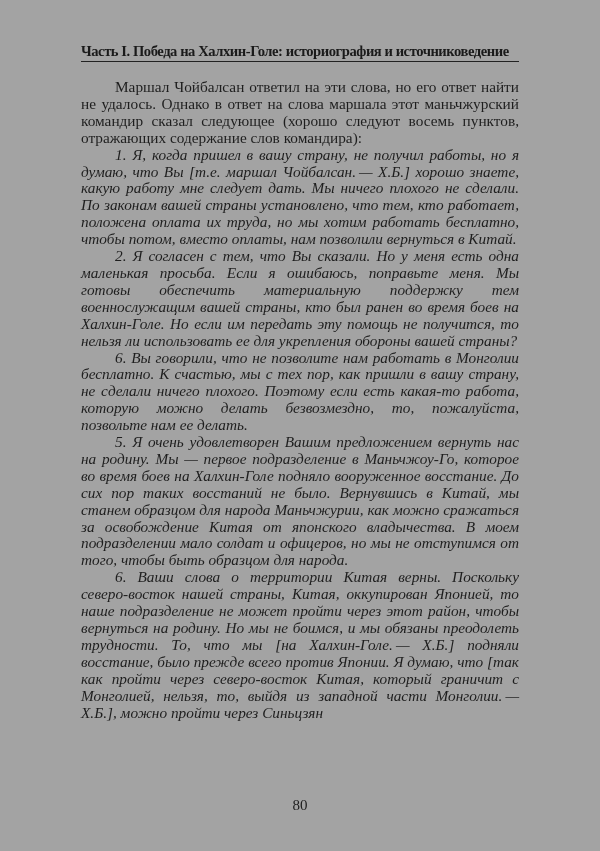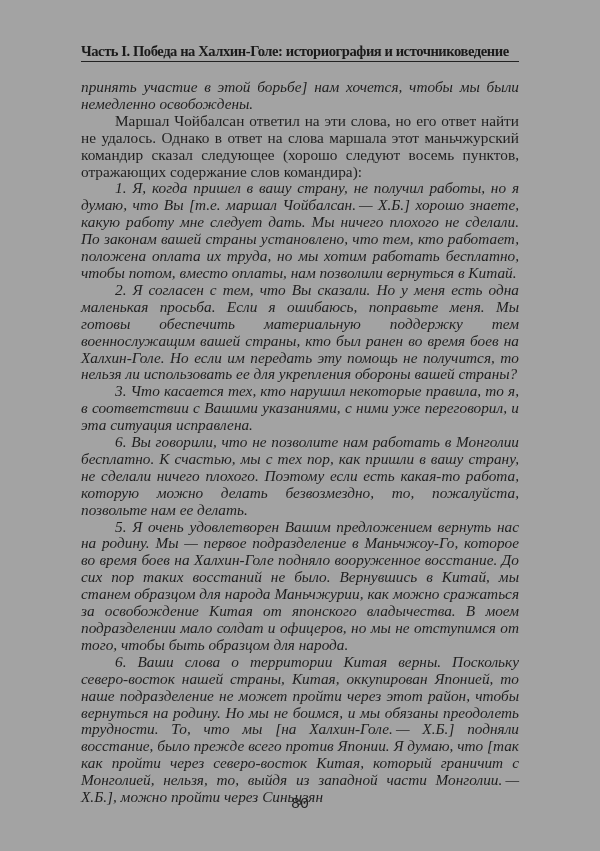--- a/index.html
+++ b/index.html
@@ -14,35 +14,33 @@
   .body-text {
     position: absolute; left: 81px; top: 79px; width: 438px;
     font-family: "Liberation Serif", serif; font-size: 15.3px; line-height: 16.9px;
     text-align: justify; hyphens: manual;
   }
   .body-text p { margin: 0; }
   .body-text p.indent { text-indent: 34px; }
   .it { font-style: italic; }
   .page-number {
     position: absolute; left: 0; width: 600px; top: 796px; text-align: center;
-    font-family: Liberation Mono, monospace; font-size: 15px; line-height: 18px;
+    font-family: Liberation Serif, serif; font-size: 15px; line-height: 18px;
   }
 </style>
 </head>
 <body>
 
 <div class="page">
   <div class="running-head">Часть I. Победа на Халхин-Голе: историография и источниковедение</div>
   <div class="rule"></div>
 
   <div class="body-text">
-    <p class="it">принять участие в этой борьбе] нам хочется, чтобы мы были немед­ленно освобождены.</p>
     <p class="indent">Маршал Чойбалсан ответил на эти слова, но его ответ найти не удалось. Однако в ответ на слова маршала этот маньчжурский командир сказал следующее (хорошо следуют восемь пунктов, отра­жающих содержание слов командира):</p>
     <p class="indent it">1. Я, когда пришел в вашу страну, не получил работы, но я думаю, что Вы [т.е. маршал Чойбалсан. — Х.Б.] хорошо зна­ете, какую работу мне следует дать. Мы ничего плохого не сделали. По законам вашей страны установлено, что тем, кто работает, положена оплата их труда, но мы хотим работать бесплатно, чтобы потом, вместо оплаты, нам позволили вернуться в Китай.</p>
     <p class="indent it">2. Я согласен с тем, что Вы сказали. Но у меня есть одна маленькая просьба. Если я ошибаюсь, поправьте меня. Мы готовы обеспечить материальную поддержку тем военнослужащим вашей страны, кто был ранен во время боев на Халхин-Голе. Но если им передать эту помощь не получится, то нельзя ли использовать ее для укрепления обороны вашей страны?</p>
-    <p class="indent it">3. Что касается тех, кто нарушил некоторые правила, то я, в соответствии с Вашими указаниями, с ними уже перегово­рил, и эта ситуация исправлена.</p>
     <p class="indent it">6. Вы говорили, что не позволите нам работать в Монголии бесплатно. К счастью, мы с тех пор, как пришли в вашу страну, не сделали ничего плохого. Поэтому если есть какая-то работа, которую можно делать безвозмездно, то, пожалуйста, позвольте нам ее делать.</p>
     <p class="indent it">5. Я очень удовлетворен Вашим предложением вернуть нас на родину. Мы — первое подразделение в Маньчжоу-Го, которое во время боев на Халхин-Голе подняло вооруженное восстание. До сих пор таких восстаний не было. Вернувшись в Китай, мы станем образцом для народа Маньчжурии, как можно сражаться за осво­бождение Китая от японского владычества. В моем подразделении мало солдат и офицеров, но мы не отступимся от того, чтобы быть образцом для народа.</p>
     <p class="indent it">6. Ваши слова о территории Китая верны. Поскольку северо-восток нашей страны, Китая, оккупирован Японией, то наше под­разделение не может пройти через этот район, чтобы вернуться на родину. Но мы не боимся, и мы обязаны преодолеть трудности. То, что мы [на Халхин-Голе. — Х.Б.] подняли восстание, было прежде всего против Японии. Я думаю, что [так как пройти через северо-восток Китая, который граничит с Монголией, нельзя, то, выйдя из западной части Монголии. — Х.Б.], можно пройти через Синьцзян</p>
   </div>
 
   <div class="page-number">80</div>
 </div>
 
 </body></html>

